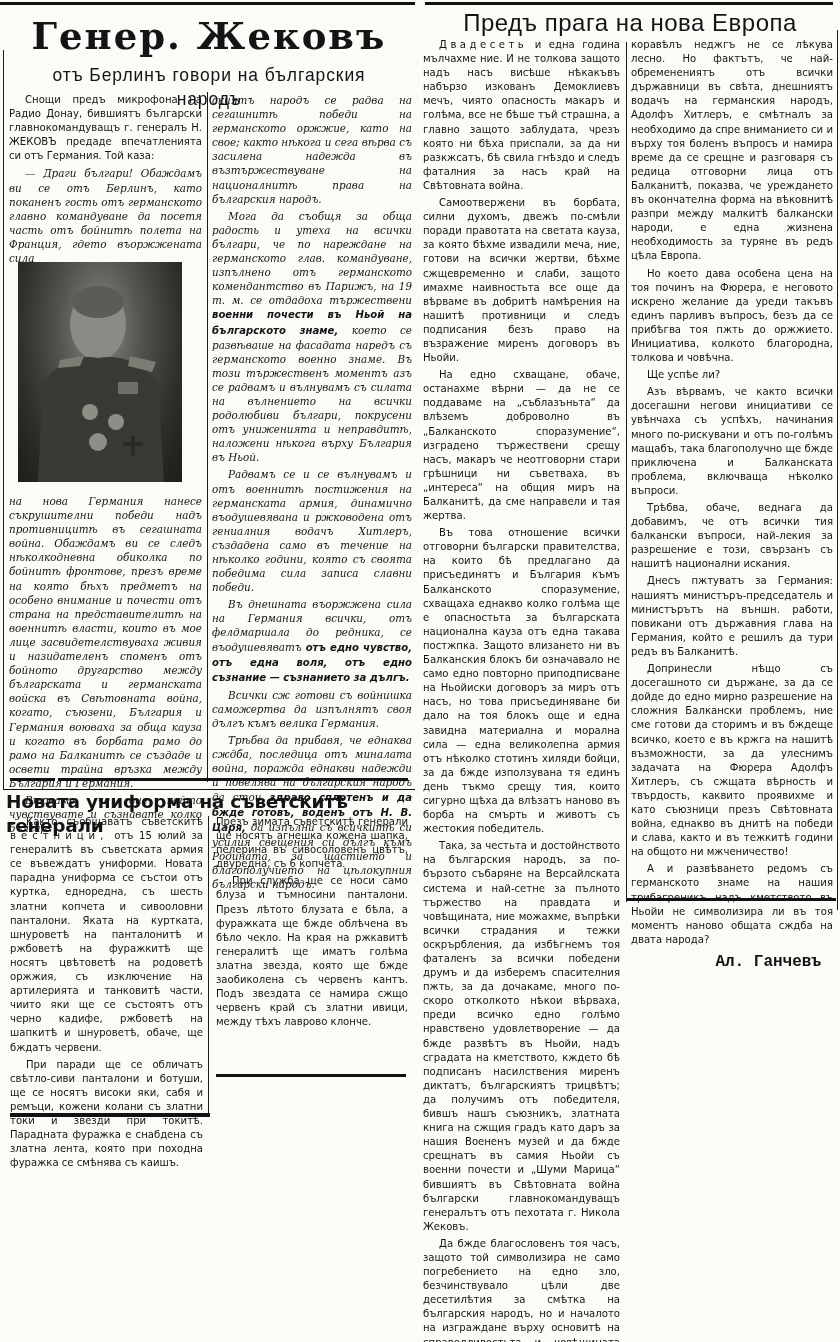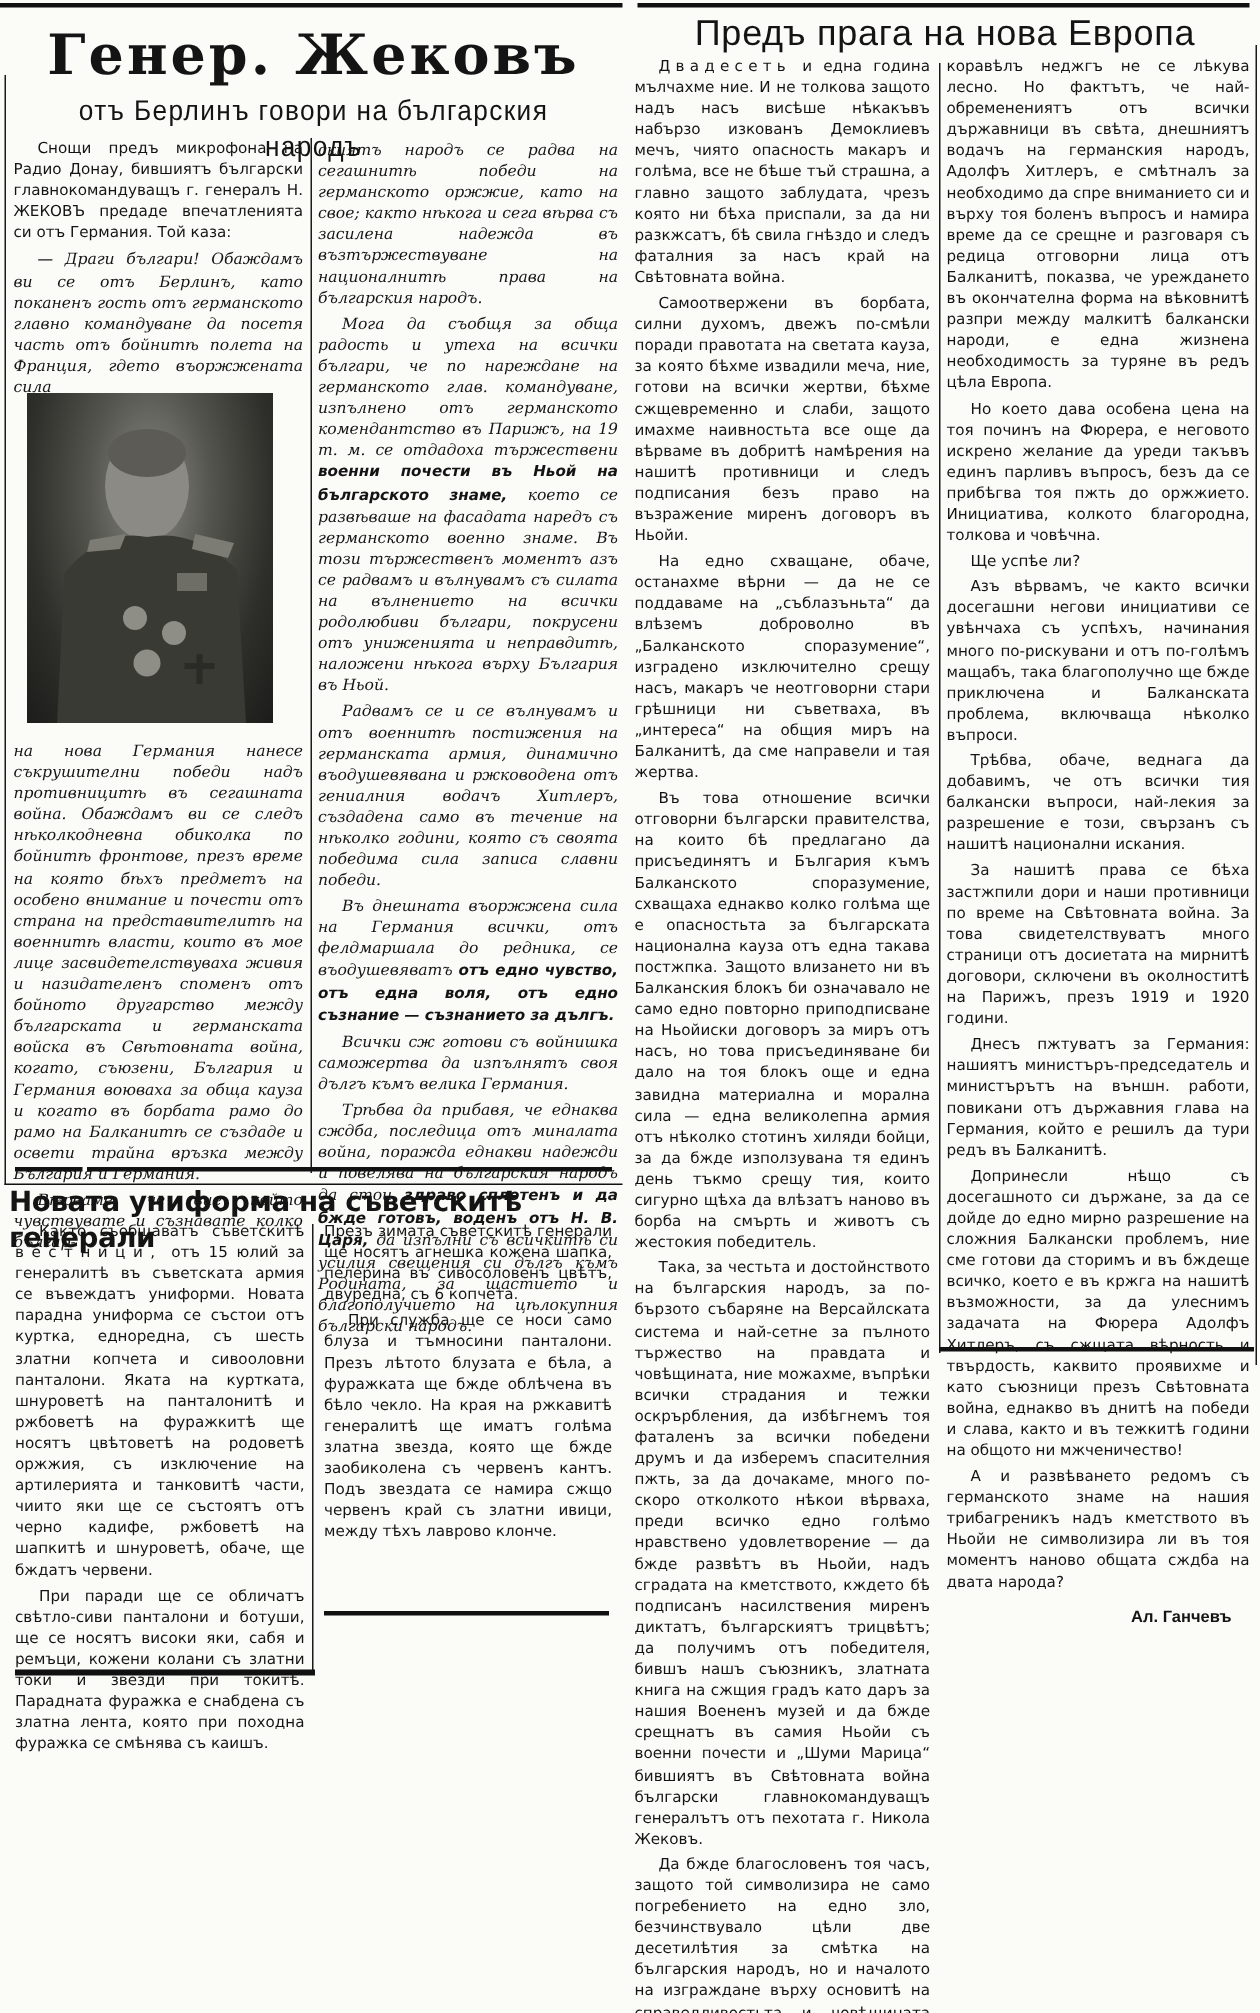--- a/index.html
+++ b/index.html
@@ -12,21 +12,21 @@
   .sub1 { font-family:"Liberation Sans", sans-serif; font-size:19px; line-height:24px; text-align:center; letter-spacing:1px; transform:scaleX(0.92); transform-origin:center; }
   .title2 { font-family:"Liberation Sans", sans-serif; font-size:24px; line-height:30px; text-align:center; letter-spacing:0.5px; }
   .title3 { font-family:"DejaVu Sans", sans-serif; font-weight:bold; font-size:18.5px; line-height:24px; text-align:left; letter-spacing:-0.3px; }
   .col { position:absolute; font-size:10.6px; line-height:14.1px; text-align:justify; hyphens:manual; }
   .col p { margin:0; text-indent:16px; }
   .col p + p { margin-top:3px; }
   .it { font-family:"DejaVu Serif", serif; font-style:italic; font-size:10.4px; }
   .sans { font-family:"DejaVu Sans", sans-serif; font-size:10.1px; }
   b { font-weight:bold; }
   .photo { position:absolute; background:radial-gradient(ellipse at 50% 30%, #8a8a86 0%, #55554f 35%, #2e2e2a 70%, #1c1c1a 100%); overflow:hidden; }
-  .signature { font-family:Liberation Sans, sans-serif; font-weight:bold; font-size:11px; }
+  .signature { font-family:Liberation Mono, monospace; font-weight:bold; font-size:16px; }
 </style>
 </head>
 <body>
 
 <div class="rule" style="left:0;top:2px;width:415px;height:3px;"></div>
 <div class="rule" style="left:425px;top:2px;width:408px;height:3px;"></div>
 
 <section>
   <div class="abs title1" style="left:4px;top:14px;width:410px;">Генер. Жековъ</div>
   <div class="abs sub1" style="left:4px;top:63px;width:410px;">отъ Берлинъ говори на българския народъ</div>
@@ -89,33 +89,32 @@
 </section>
 
 <section>
   <div class="abs title2" style="left:425px;top:8px;width:410px;">Предъ прага на нова Европа</div>
   <div class="vrule" style="left:626px;top:42px;height:860px;width:1px;"></div>
   <div class="vrule" style="left:837px;top:30px;height:880px;width:1px;"></div>
 
   <div class="col sans" style="left:423px;top:38px;width:197px;">
     <p><span style="letter-spacing:3.5px">Двадесеть</span> <span>и една година мълчахме ние. И не толкова защото надъ насъ висѣше нѣкакъвъ набързо изкованъ Демоклиевъ мечъ, чиято опасность макаръ и голѣма, все не бѣше тъй страшна, а главно защото заблудата, чрезъ която ни бѣха приспали, за да ни разкжсатъ, бѣ свила гнѣздо и следъ фаталния за насъ край на Свѣтовната война.</span></p>
     <p>Самоотвержени въ борбата, силни духомъ, двежъ по-смѣли поради правотата на светата кауза, за която бѣхме извадили меча, ние, готови на всички жертви, бѣхме сжщевременно и слаби, защото имахме наивностьта все още да вѣрваме въ добритѣ намѣрения на нашитѣ противници и следъ подписания безъ право на възражение миренъ договоръ въ Ньойи.</p>
-    <p>На едно схващане, обаче, останахме вѣрни — да не се поддаваме на „съблазъньта“ да влѣземъ доброволно въ „Балканското споразумение“, изградено изключително срещу насъ, макаръ че неотговорни стари грѣшници ни съветваха, въ „интереса“ на общия миръ на Балканитѣ, да сме направели и тая жертва.</p>
+    <p>На едно схващане, обаче, останахме вѣрни — да не се поддаваме на „съблазъньта“ да влѣземъ доброволно въ „Балканското споразумение“, изградено тържествени срещу насъ, макаръ че неотговорни стари грѣшници ни съветваха, въ „интереса“ на общия миръ на Балканитѣ, да сме направели и тая жертва.</p>
     <p>Въ това отношение всички отговорни български правителства, на които бѣ предлагано да присъединятъ и България къмъ Балканското споразумение, схващаха еднакво колко голѣма ще е опасностьта за българската национална кауза отъ една такава постжпка. Защото влизането ни въ Балканския блокъ би означавало не само едно повторно приподписване на Ньойиски договоръ за миръ отъ насъ, но това присъединяване би дало на тоя блокъ още и една завидна материална и морална сила — една великолепна армия отъ нѣколко стотинъ хиляди бойци, за да бжде използувана тя единъ день тъкмо срещу тия, които сигурно щѣха да влѣзатъ наново въ борба на смърть и животъ съ жестокия победитель.</p>
     <p>Така, за честьта и достойнството на българския народъ, за по-бързото събаряне на Версайлската система и най-сетне за пълното тържество на правдата и човѣщината, ние можахме, въпрѣки всички страдания и тежки оскрърбления, да избѣгнемъ тоя фаталенъ за всички победени друмъ и да изберемъ спасителния пжть, за да дочакаме, много по-скоро отколкото нѣкои вѣрваха, преди всичко едно голѣмо нравствено удовлетворение — да бжде развѣтъ въ Ньойи, надъ сградата на кметството, кждето бѣ подписанъ насилствения миренъ диктатъ, българскиятъ трицвѣтъ; да получимъ отъ победителя, бившъ нашъ съюзникъ, златната книга на сжщия градъ като даръ за нашия Воененъ музей и да бжде срещнатъ въ самия Ньойи съ военни почести и „Шуми Марица“ бившиятъ въ Свѣтовната война български главнокомандуващъ генералътъ отъ пехотата г. Никола Жековъ.</p>
     <p>Да бжде благословенъ тоя часъ, защото той символизира не само погребението на едно зло, безчинствувало цѣли две десетилѣтия за смѣтка на българския народъ, но и началото на изграждане върху основитѣ на справедливостьта и човѣщината една нова Европа, а наедно съ нея — и една благоденствуваща България.</p>
 
   </div>
 
   <div class="col sans" style="left:631px;top:38px;width:202px;">
     <p style="text-indent:0">коравѣлъ неджгъ не се лѣкува лесно. Но фактътъ, че най-обременениятъ отъ всички държавници въ свѣта, днешниятъ водачъ на германския народъ, Адолфъ Хитлеръ, е смѣтналъ за необходимо да спре вниманието си и върху тоя боленъ въпросъ и намира време да се срещне и разговаря съ редица отговорни лица отъ Балканитѣ, показва, че уреждането въ окончателна форма на вѣковнитѣ разпри между малкитѣ балкански народи, е една жизнена необходимость за туряне въ редъ цѣла Европа.</p>
     <p>Но което дава особена цена на тоя починъ на Фюрера, е неговото искрено желание да уреди такъвъ единъ парливъ въпросъ, безъ да се прибѣгва тоя пжть до оржжието. Инициатива, колкото благородна, толкова и човѣчна.</p>
     <p>Ще успѣе ли?</p>
     <p>Азъ вѣрвамъ, че както всички досегашни негови инициативи се увѣнчаха съ успѣхъ, начинания много по-рискувани и отъ по-голѣмъ мащабъ, така благополучно ще бжде приключена и Балканската проблема, включваща нѣколко въпроси.</p>
     <p>Трѣбва, обаче, веднага да добавимъ, че отъ всички тия балкански въпроси, най-лекия за разрешение е този, свързанъ съ нашитѣ национални искания.</p>
-    <p>За нашитѣ права се бѣха застжпили дори и наши противници по време на Свѣтовната война. За това свидетелствуватъ много страници отъ досиетата на мирнитѣ договори, сключени въ околноститѣ на Парижъ, презъ 1919 и 1920 години.</p>
     <p>Днесъ пжтуватъ за Германия: нашиятъ министъръ-председатель и министърътъ на външн. работи, повикани отъ държавния глава на Германия, който е решилъ да тури редъ въ Балканитѣ.</p>
     <p>Допринесли нѣщо съ досегашното си държане, за да се дойде до едно мирно разрешение на сложния Балкански проблемъ, ние сме готови да сторимъ и въ бждеще всичко, което е въ кржга на нашитѣ възможности, за да улеснимъ задачата на Фюрера Адолфъ Хитлеръ, съ сжщата вѣрность и твърдость, каквито проявихме и като съюзници презъ Свѣтовната война, еднакво въ днитѣ на победи и слава, както и въ тежкитѣ години на общото ни мжченичество!</p>
     <p>А и развѣването редомъ съ германското знаме на нашия трибагреникъ надъ кметството въ Ньойи не символизира ли въ тоя моментъ наново общата сждба на двата народа?</p>
     <p class="signature" style="text-align:right;margin-top:8px;padding-right:12px">Ал. Ганчевъ</p>
   </div>
   <div class="rule" style="left:626px;top:898px;width:210px;height:3px;"></div>
 </section>
 
 </body></html>

